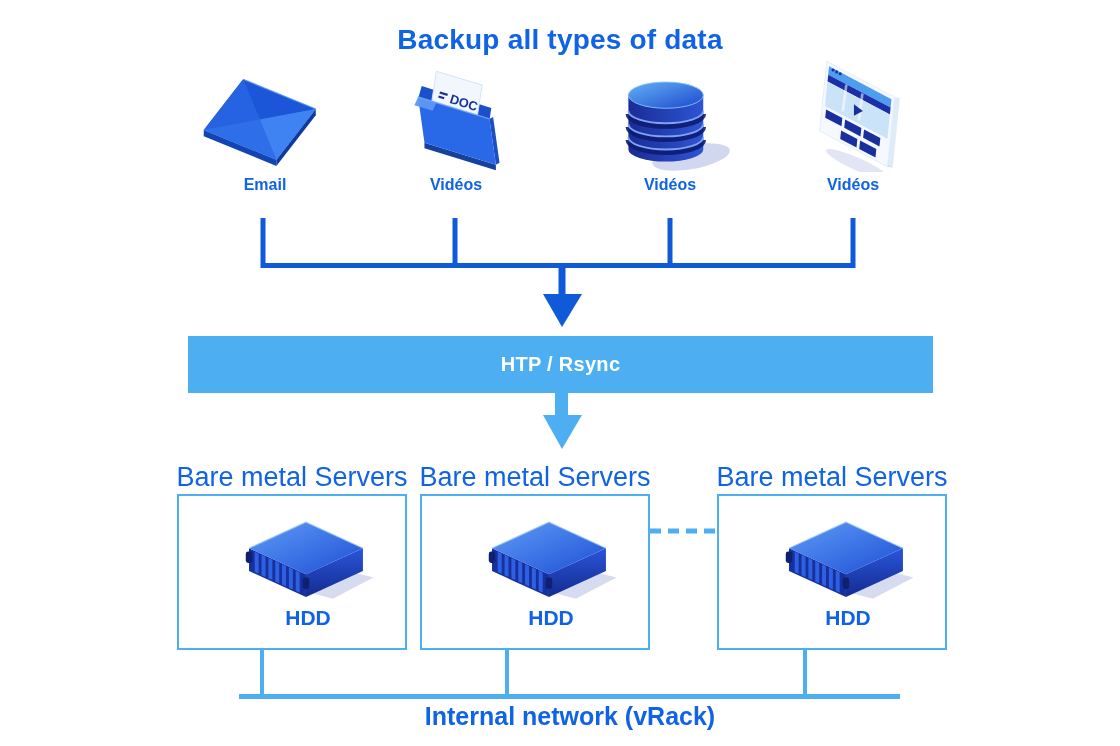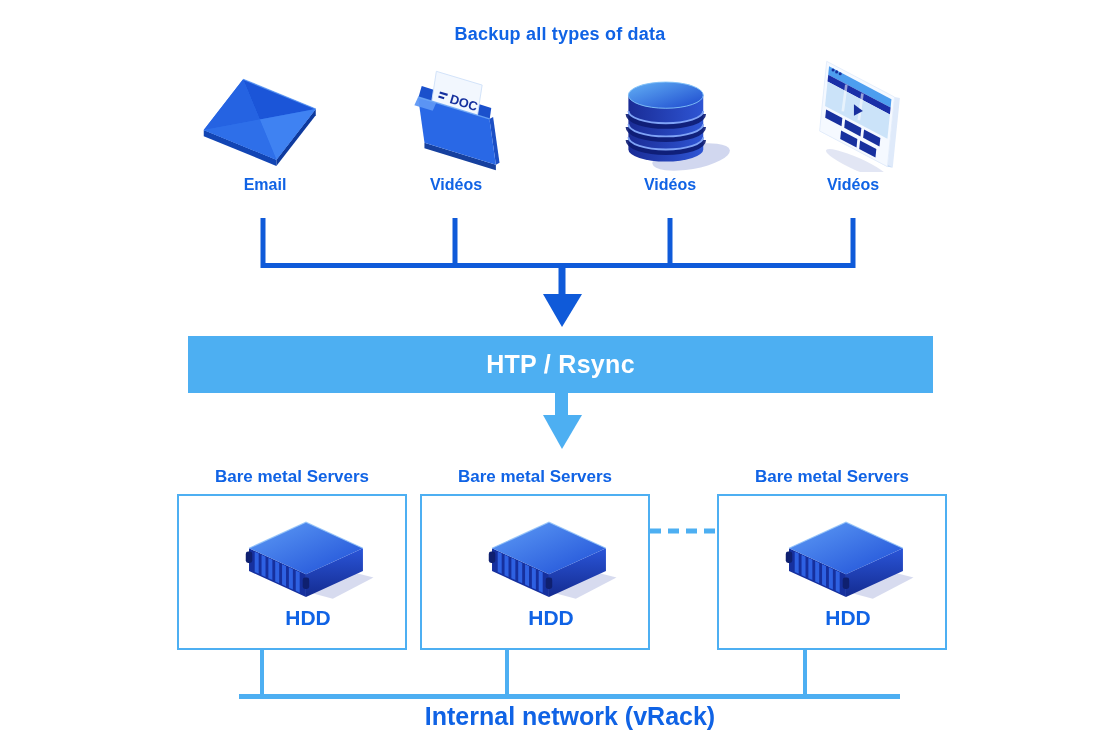--- a/index.html
+++ b/index.html
@@ -1,28 +1,28 @@
 <!DOCTYPE html>
 <html><head>
 <meta charset="utf-8">
 <style>
   html,body{margin:0;padding:0;background:#ffffff;}
   #stage{position:relative;width:1120px;height:746px;background:#ffffff;overflow:hidden;
          font-family:"Liberation Sans","DejaVu Sans",sans-serif;}
   .overlay{position:absolute;left:0;top:0;width:1120px;height:746px;pointer-events:none;}
   .title{position:absolute;top:24px;left:0;width:1120px;text-align:center;
-         font-size:18px;font-weight:800;color:#1063E5;letter-spacing:.2px;}
+         font-size:28px;font-weight:800;color:#1063E5;letter-spacing:.2px;}
   .col{position:absolute;top:58px;width:180px;display:flex;flex-direction:column;align-items:center;}
   .icon-box{height:114px;display:flex;align-items:flex-end;justify-content:center;}
   .src-label{margin-top:4px;font-size:16px;font-weight:800;color:#1063E5;}
   .banner{position:absolute;left:188px;top:336px;width:745px;height:57px;background:#4DAFF2;
           display:flex;align-items:center;justify-content:center;
-          font-size:25px;font-weight:700;color:#ffffff;letter-spacing:.3px;}
+          font-size:20px;font-weight:700;color:#ffffff;letter-spacing:.3px;}
   .server-group{position:absolute;top:464px;width:230px;display:flex;flex-direction:column;align-items:center;}
-  .server-title{height:26px;line-height:26px;font-size:17px;font-weight:700;color:#1063E5;white-space:nowrap;}
+  .server-title{height:26px;line-height:26px;font-size:27px;font-weight:400;color:#1063E5;white-space:nowrap;}
   .server-box{margin-top:4px;box-sizing:border-box;width:230px;height:156px;background:#ffffff;
               border:2px solid #4DAFF2;display:flex;flex-direction:column;align-items:center;padding-top:10px;padding-left:32px;}
   .hdd-label{margin-top:4px;font-size:21px;font-weight:800;color:#1063E5;}
   .network-label{position:absolute;top:702px;left:20px;width:1100px;text-align:center;
                  font-size:25px;font-weight:800;color:#1063E5;}
 </style>
 </head>
 <body>
 
 <div id="stage">

